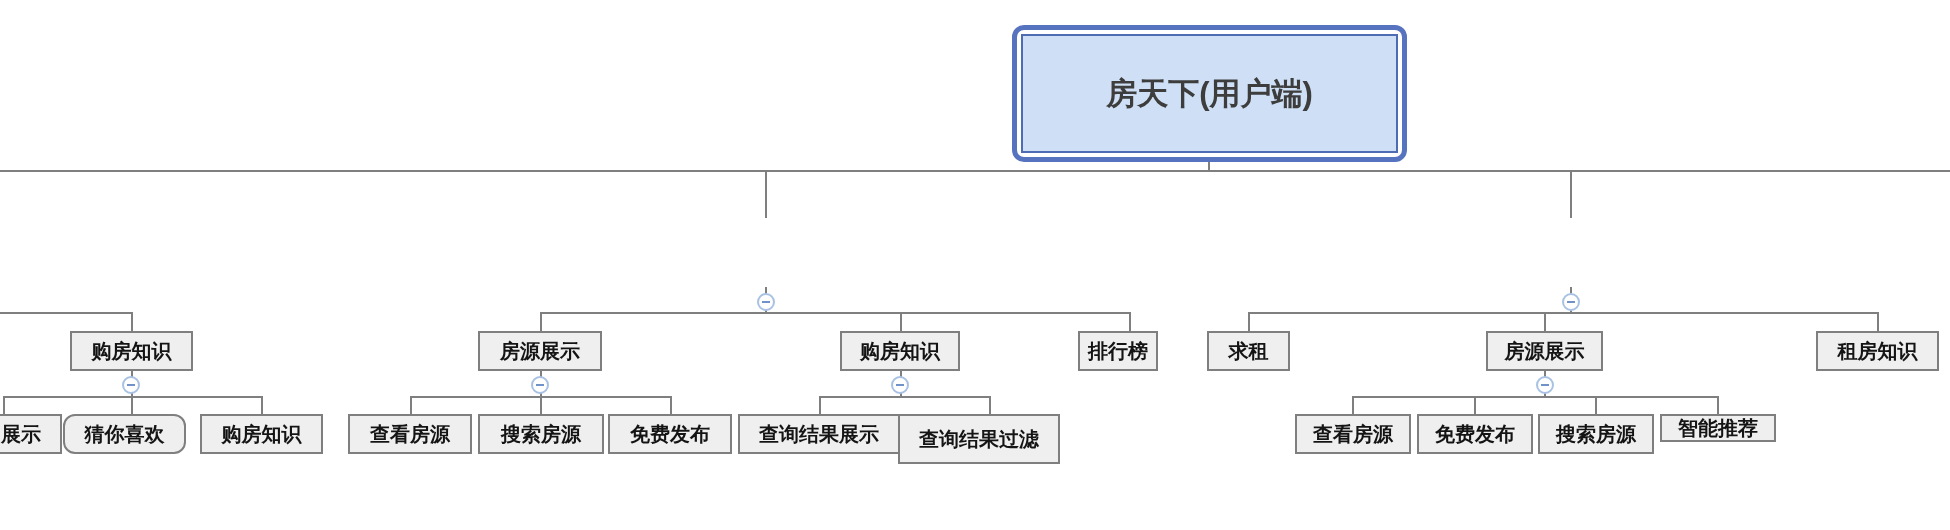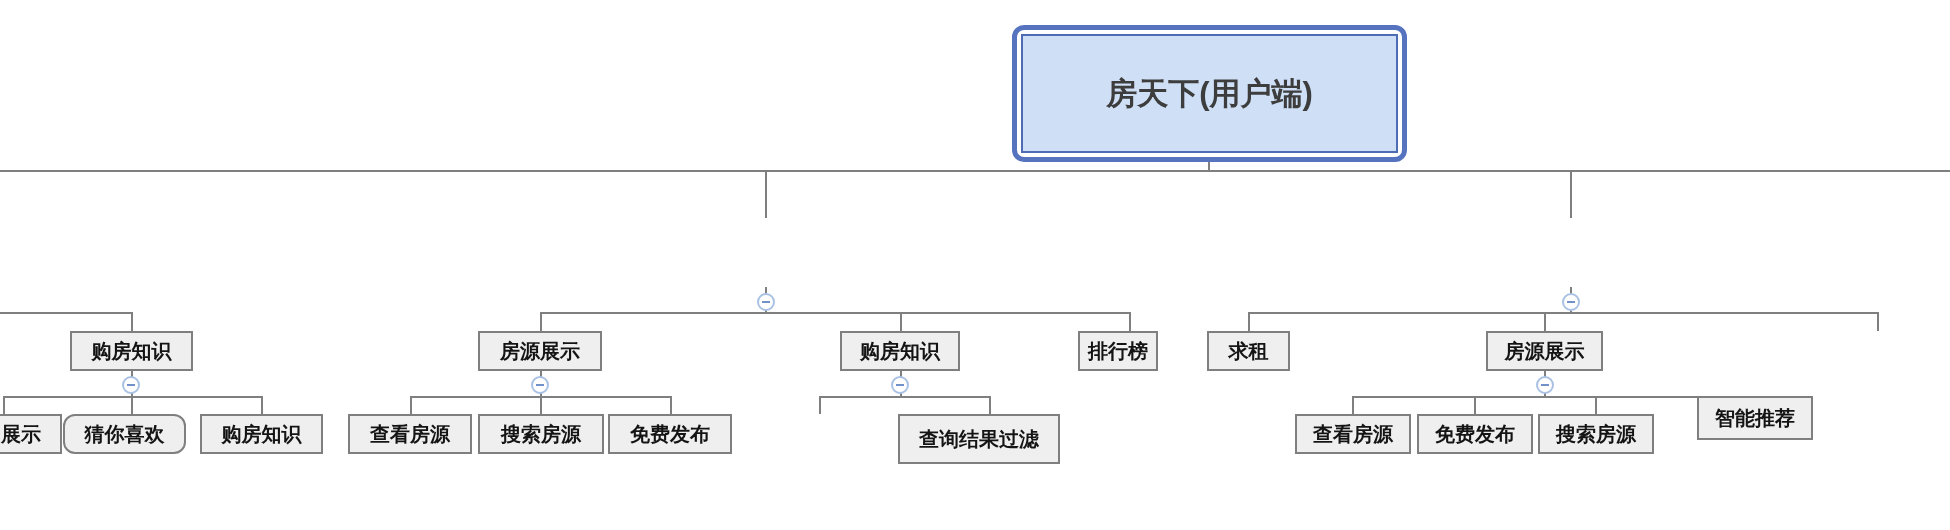--- a/index.html
+++ b/index.html
@@ -82,31 +82,33 @@
     <div class="line" style="left: 1717px; top: 396px; width: 2px; height: 18px;"></div>
     <div class="node root-outer" style="left: 1012px; top: 25px; width: 395px; height: 137px;">
       <div class="root-inner">房天下(用户端)</div>
     </div>
     <div class="node" style="left: 70px; top: 331px; width: 123px; height: 40px;">购房知识</div>
     <div class="node" style="left: 478px; top: 331px; width: 124px; height: 40px;">房源展示</div>
     <div class="node" style="left: 840px; top: 331px; width: 120px; height: 40px;">购房知识</div>
     <div class="node" style="left: 1078px; top: 331px; width: 80px; height: 40px;">排行榜</div>
     <div class="node" style="left: 1207px; top: 331px; width: 83px; height: 40px;">求租</div>
     <div class="node" style="left: 1486px; top: 331px; width: 117px; height: 40px;">房源展示</div>
+    <div class="node" style="left: 1816px; top: 331px; width: 123px; height: 40px;">租房知识</div>
     <div class="node cut-left" style="left: -58px; top: 414px; width: 120px; height: 40px;">展示</div>
     <div class="node" style="left: 63px; top: 414px; width: 123px; height: 40px; border-radius: 12px;">猜你喜欢</div>
     <div class="node" style="left: 200px; top: 414px; width: 123px; height: 40px;">购房知识</div>
     <div class="node" style="left: 348px; top: 414px; width: 124px; height: 40px;">查看房源</div>
     <div class="node" style="left: 478px; top: 414px; width: 126px; height: 40px;">搜索房源</div>
     <div class="node" style="left: 608px; top: 414px; width: 124px; height: 40px;">免费发布</div>
+    <div class="node" style="left: 738px; top: 414px; width: 162px; height: 40px;">查询结果展示</div>
     <div class="node" style="left: 898px; top: 414px; width: 162px; height: 50px;">查询结果过滤</div>
     <div class="node" style="left: 1295px; top: 414px; width: 116px; height: 40px;">查看房源</div>
     <div class="node" style="left: 1417px; top: 414px; width: 116px; height: 40px;">免费发布</div>
     <div class="node" style="left: 1538px; top: 414px; width: 116px; height: 40px;">搜索房源</div>
-    <div class="node" style="left: 1660px; top: 396px; width: 116px; height: 44px; margin-left: 37px;">智能推荐</div>
+    <div class="node" style="left: 1660px; top: 414px; width: 116px; height: 28px;">智能推荐</div>
     <div class="collapse" style="left: 757px; top: 293px;">
       <div class="bar"></div>
     </div>
     <div class="collapse" style="left: 1562px; top: 293px;">
       <div class="bar"></div>
     </div>
     <div class="collapse" style="left: 122px; top: 376px;">
       <div class="bar"></div>
     </div>
     <div class="collapse" style="left: 531px; top: 376px;">

